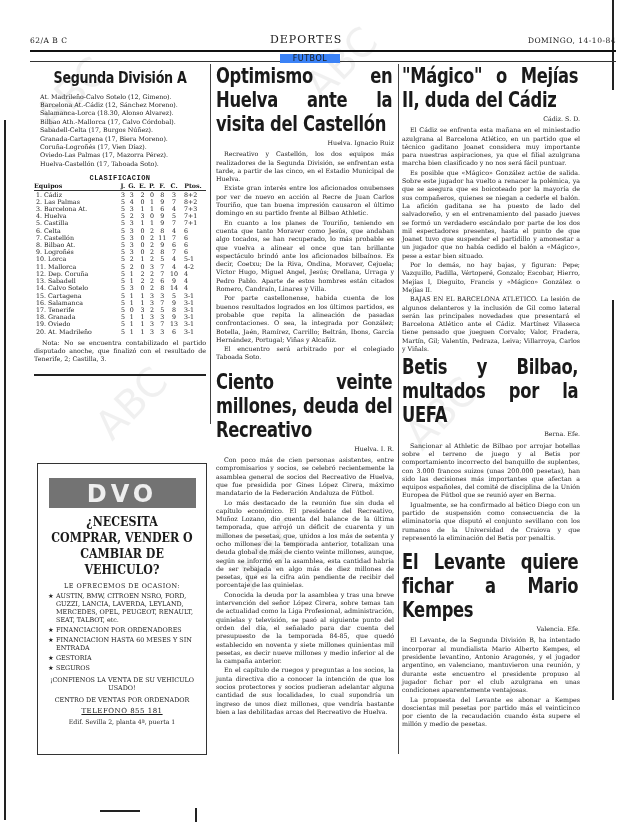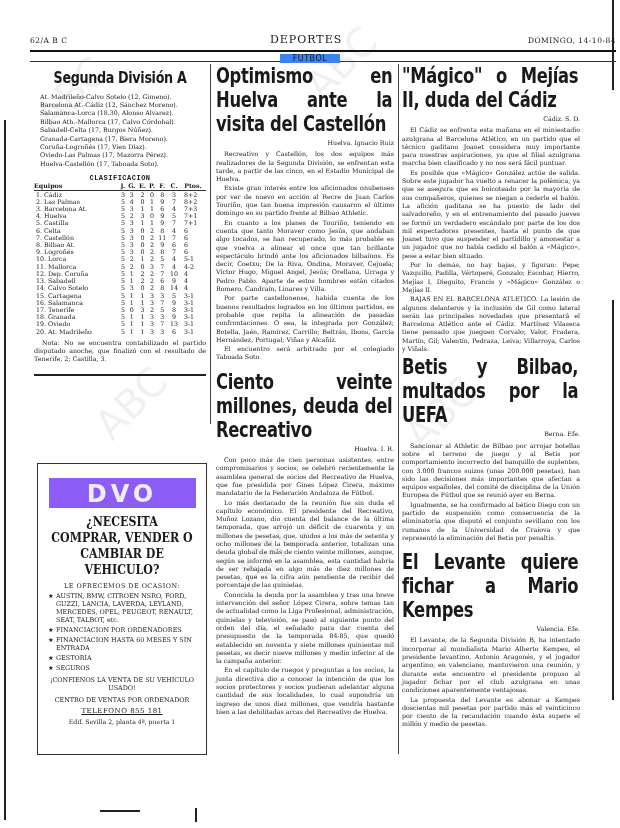--- a/index.html
+++ b/index.html
@@ -33,21 +33,21 @@
   .clas-title { text-align:center; font-weight:bold; font-size:7px; margin:6px 0 0; letter-spacing:0.5px;font-family:Liberation Mono, monospace; }
   table.clas { border-collapse:collapse; width:100%; font-size:6.3px; line-height:7.2px; }
   table.clas th { font-weight:bold; text-align:center; padding:0; border-bottom:1px solid #333; }
   table.clas th.team { text-align:left; }
   table.clas td { padding:0; text-align:center; }
   table.clas td.team { text-align:left; padding-left:2px; white-space:nowrap; }
   table.clas td.pts { text-align:left; padding-left:4px; }
   .nota { margin-top:4px; text-indent:8px; }
 
   .ad { position:absolute; left:37px; top:463px; width:168px; height:290px; border:1px solid #333; }
-  .ad .logo { margin:14px auto 0; width:147px; height:30px; background:#8b5cf6; position:relative; }
+  .ad .logo { margin:14px auto 0; width:147px; height:30px; background:#737373; position:relative; }
   .ad .logo span { position:absolute; left:0; right:0; top:2px; text-align:center; color:#eee; font-family:"DejaVu Sans", sans-serif; font-weight:bold; font-size:24px; letter-spacing:4px; }
   .ad .big { text-align:center; font-family:"DejaVu Serif", serif; font-weight:bold; font-size:13px; line-height:16px; margin-top:6px; transform:scaleX(0.85); }
   .ad .sub { text-align:center; font-size:6.4px; margin-top:4px; letter-spacing:0.5px; }
   .ad ul { list-style:none; margin:2px 0 0; padding:0 8px 0 10px; font-size:6.4px; line-height:8px; }
   .ad li { position:relative; padding-left:8px; margin-bottom:2px; }
   .ad li .star { position:absolute; left:0; top:0; }
   .ad .center { text-align:center; font-size:6.4px; line-height:8px; margin-top:4px; }
   .ad .tel { text-align:center; font-size:7px; margin-top:3px; text-decoration:underline; letter-spacing:0.5px; }
   .ad .addr { text-align:center; font-size:6.2px; margin-top:3px; }
 

